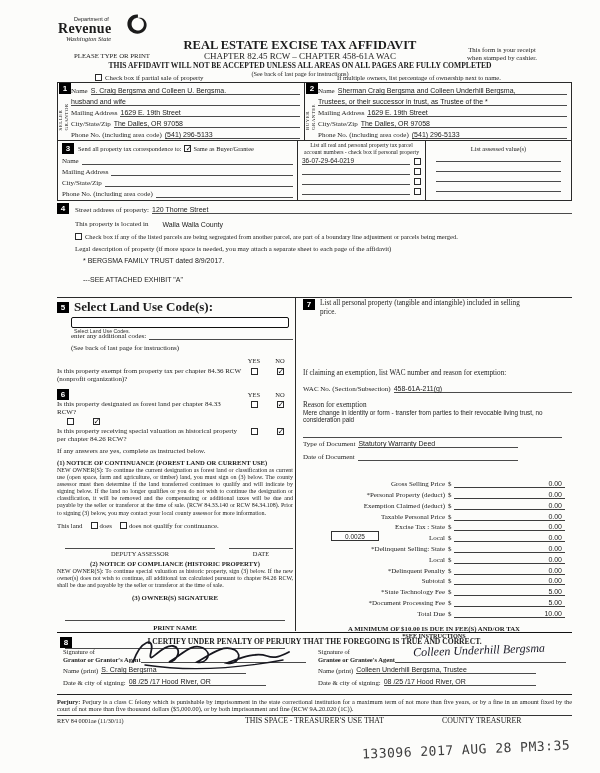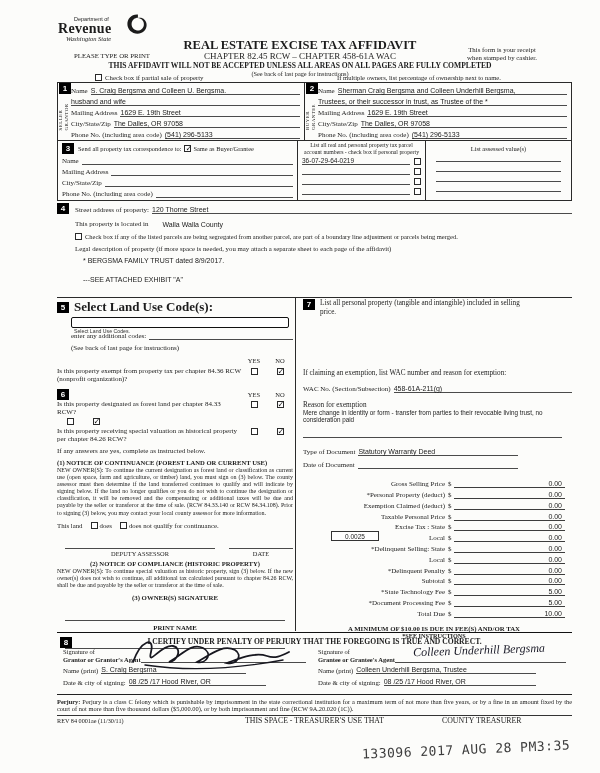--- a/index.html
+++ b/index.html
@@ -300,31 +300,31 @@
     </div>
     <div style="height:52px;"></div>
     <div style="font-size:7.2px;">If claiming an exemption, list WAC number and reason for exemption:</div>
     <div class="frow" style="margin-top:8px;">
       <span class="lblgap">WAC No. (Section/Subsection)</span>
       <span class="fill val">458-61A-211(g)</span>
     </div>
     <div style="margin-top:8px;font-size:7.2px;">Reason for exemption</div>
     <div class="sans" style="font-size:6.3px;line-height:7.2px;width:250px;">Mere change in identity or form - transfer from parties to their revocable living trust, no consideration paid</div>
     <div class="fill" style="height:1px;margin:7px 10px 0 0;"></div>
-    <div class="frow" style="margin-top:10px;">
+    <div class="frow" style="margin-top:2px;">
       <span class="lblgap">Type of Document</span>
       <span class="fill val" style="max-width:160px;">Statutory Warranty Deed</span>
       <span style="width:40px;"></span>
     </div>
     <div class="frow" style="margin-top:5px;">
       <span class="lblgap">Date of Document</span>
       <span class="fill" style="max-width:160px;"></span>
       <span style="width:40px;"></span>
     </div>
-    <div style="margin-top:8px;width:262px;">
+    <div style="margin-top:16px;width:262px;">
       <div class="fee">
           <span class="flabel">Gross Selling Price</span>
           <span class="fdollar">$</span>
           <span class="frule">0.00</span>
         </div>
       <div class="fee">
           <span class="flabel">*Personal Property (deduct)</span>
           <span class="fdollar">$</span>
           <span class="frule">0.00</span>
         </div>

